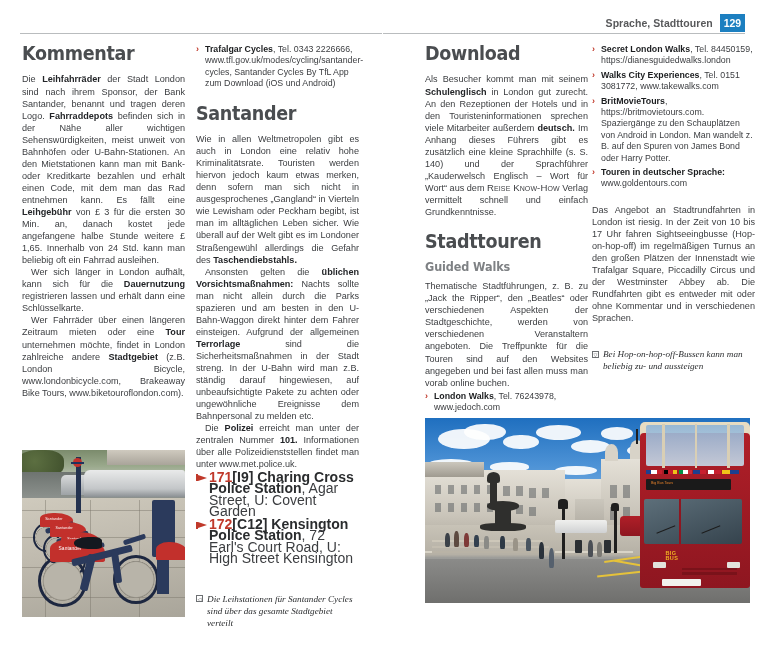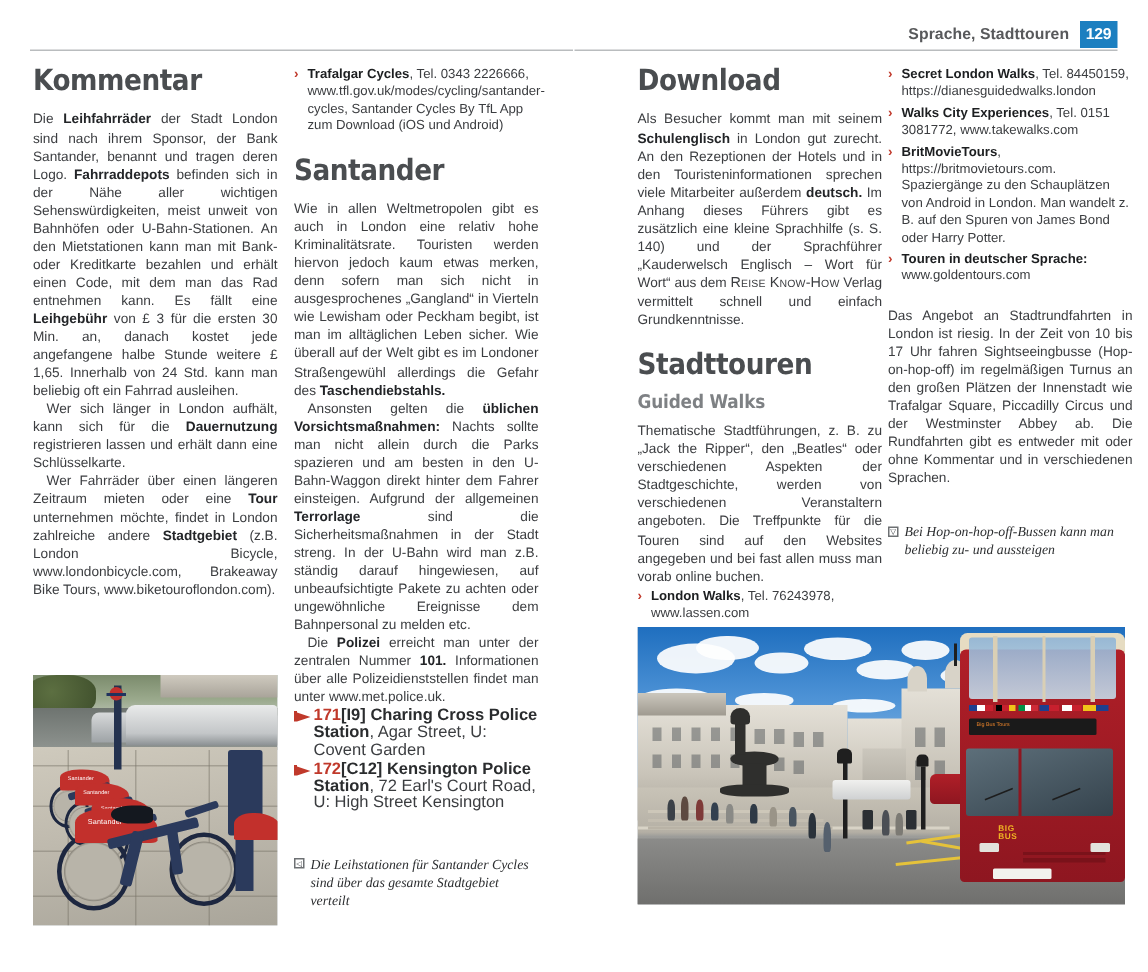--- a/index.html
+++ b/index.html
@@ -136,21 +136,21 @@
     font-size: 9px;
     font-weight: bold;
     line-height: 11.4px;
   }
   .entry b { font-weight: bold; color: #1c1e20; }
 
   
   .poi {
     position: relative;
     padding-left: 13px;
-    font-size: 11px;
+    font-size: 14px;
     line-height: 11.4px;
     color: #2a2c2e;
     margin-top: 1.5px;
     font-weight: bold;
   }
   .poi .flag {
     position: absolute;
     left: 0;
     top: 2.5px;
     width: 11px;
@@ -342,21 +342,21 @@
     </p>
 
     <div class="spacer14"></div>
 
     <h1 class="sec">Stadttouren</h1>
     <h2 class="sub tight">Guided Walks</h2>
 
     <p class="body">Thematische Stadtführungen, z. B. zu „Jack the Ripper“, den „Beatles“ oder verschiedenen Aspekten der Stadtgeschichte, werden von verschiedenen Veranstaltern angeboten. Die Treffpunkte für die Touren sind auf den Websites angegeben und bei fast allen muss man vorab online buchen.</p>
 
     <div class="entry" style="margin-top:2px">
-      <span class="chev">›</span><b>London Walks</b><span>, Tel. 76243978, www.lassen.com</span>
+      <span class="chev">›</span><b>London Walks</b><span>, Tel. 76243978, www.jedoch.com</span>
     </div>
   </div>
 
   <div class="col c4">
 
     <div class="entry">
       <span class="chev">›</span><b>Secret London Walks</b><span>, Tel. 84450159, https://dianesguidedwalks.london</span>
     </div>
 
     <div class="entry">

